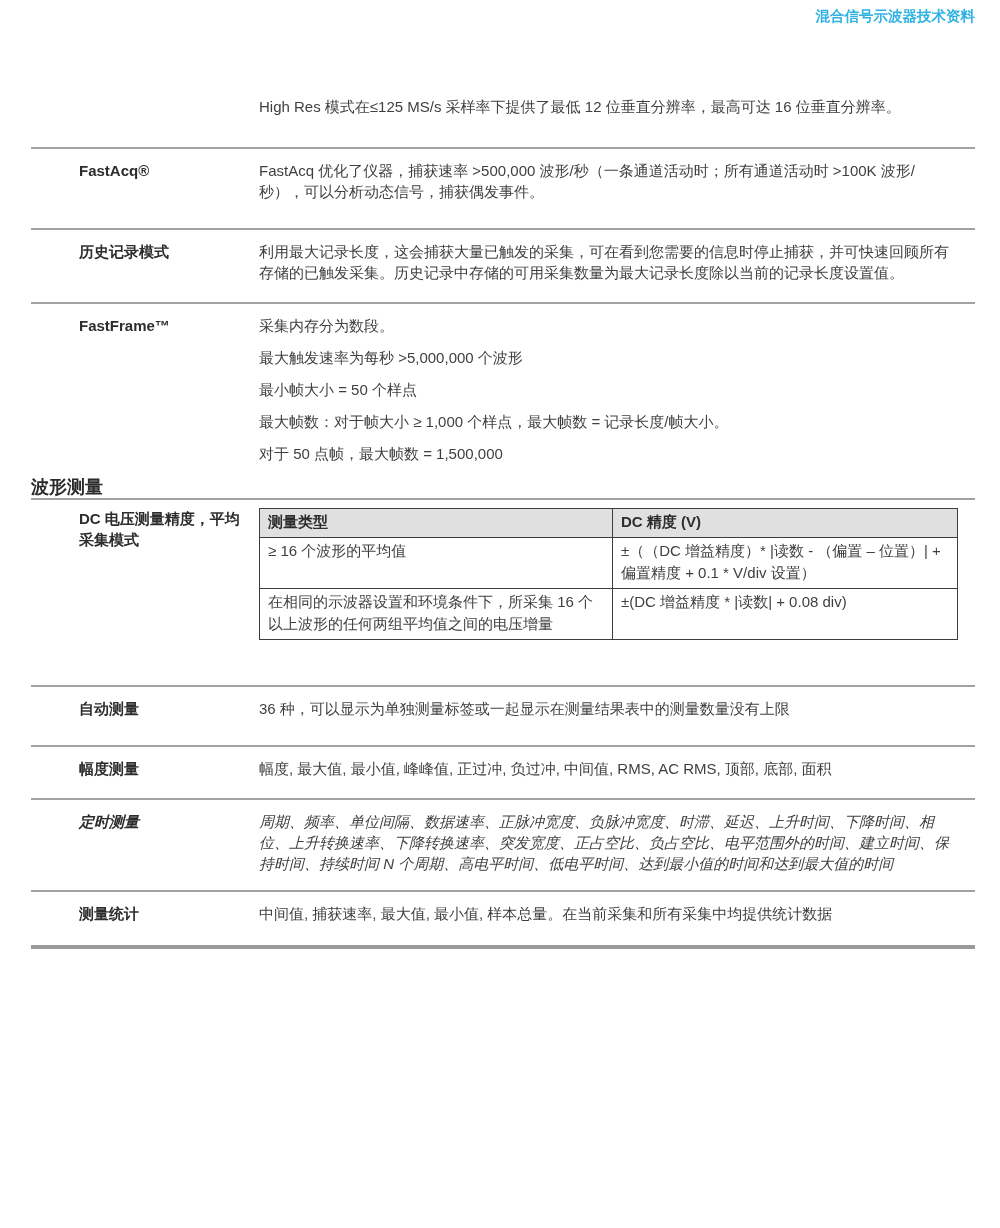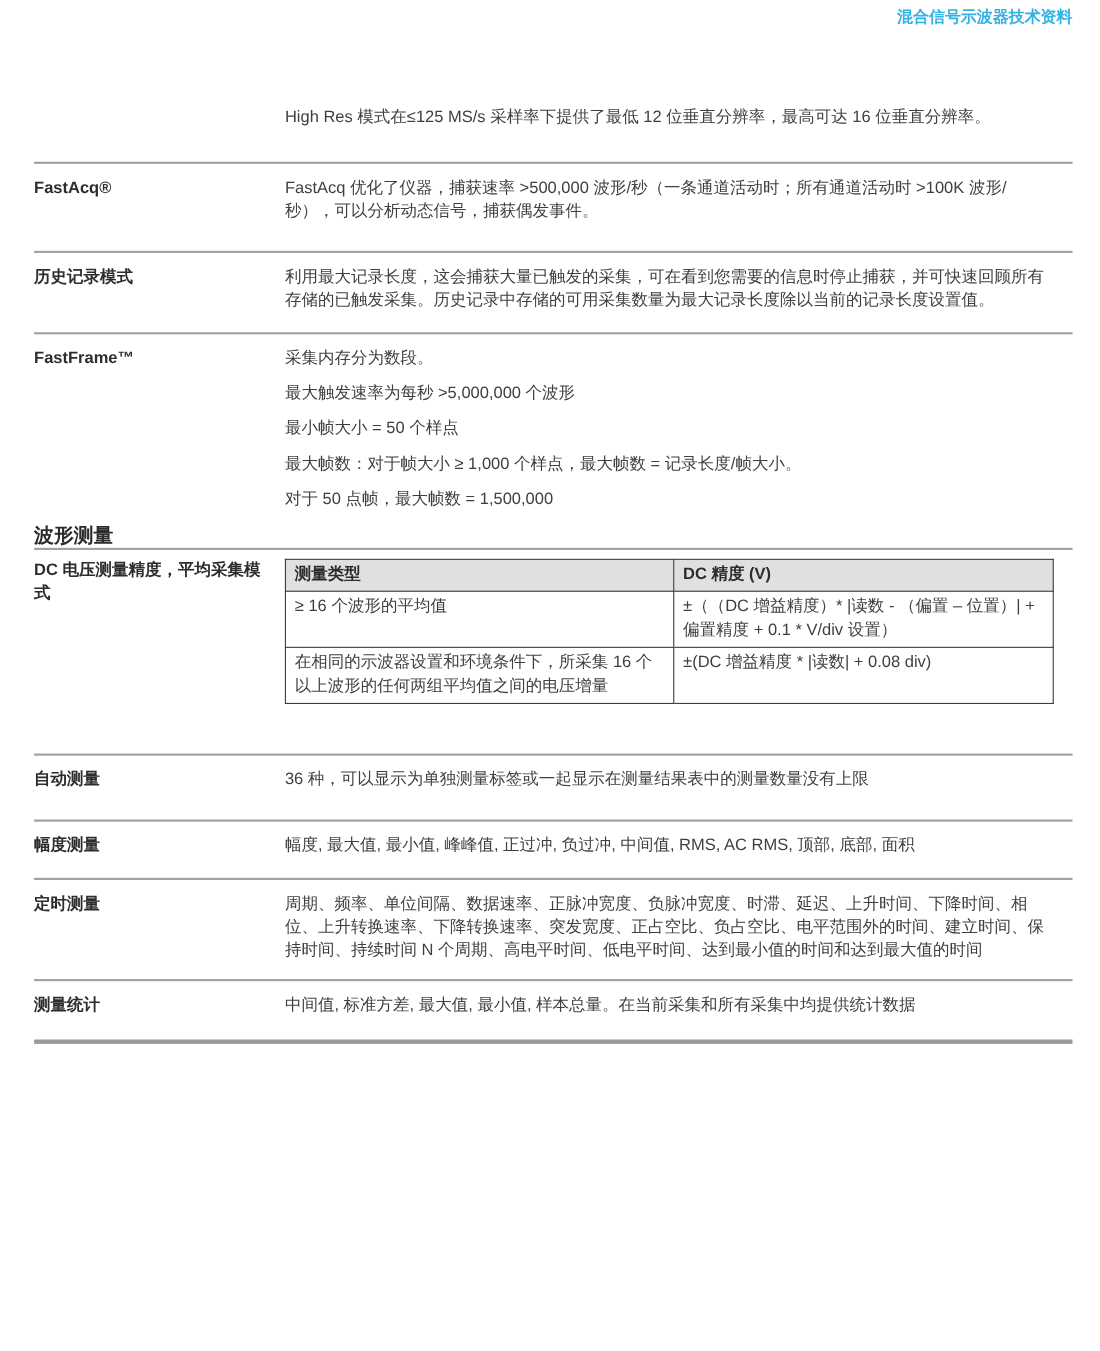--- a/index.html
+++ b/index.html
@@ -16,26 +16,26 @@
   }
   .doc-header { text-align:right; color:#31b2e4; font-size:14.5px; line-height:20px;font-weight:bold; }
   .intro { margin:70px 0 30px 228px; width:697px; }
 
   .spec-row {
     display:grid;
     grid-template-columns:228px auto;
     border-top:2px solid #a2a2a2;
     padding:11px 0 26px;
   }
-  .spec-label { font-weight:bold; color:#2d2d2d; padding-right:12px; }
+  .spec-label { font-weight:bold; color:#2d2d2d; padding-right:12px;margin-left:48px; }
   .spec-text { width:697px; }
 
   .pb-19 { padding-bottom:19px; }
   .pb-12 { padding-bottom:12px; }
-  .pb-16 { padding-bottom:16px; }
+  .pb-16 { padding-bottom:16px;font-style:italic; }
   .pb-21 { padding-bottom:21px; }
 
   .ff-paragraphs p + p { margin-top:11px; }
 
   .section-title {
     font-size:18px; line-height:22px; font-weight:bold; color:#2b2b2b;
   }
   .cursor-row { border-top:none; padding:10px 0 22px; }
   .cursor-row .spec-label { font-weight:normal; color:#3f3f3f; }
 
@@ -125,18 +125,18 @@
     <div class="spec-text">幅度, 最大值, 最小值, 峰峰值, 正过冲, 负过冲, 中间值, RMS, AC RMS, 顶部, 底部, 面积</div>
   </div>
 
   <div class="spec-row pb-16">
     <div class="spec-label">定时测量</div>
     <div class="spec-text">周期、频率、单位间隔、数据速率、正脉冲宽度、负脉冲宽度、时滞、延迟、上升时间、下降时间、相位、上升转换速率、下降转换速率、突发宽度、正占空比、负占空比、电平范围外的时间、建立时间、保持时间、持续时间 N 个周期、高电平时间、低电平时间、达到最小值的时间和达到最大值的时间</div>
   </div>
 
   <div class="spec-row pb-21">
     <div class="spec-label">测量统计</div>
-    <div class="spec-text">中间值, 标准方差, 最大值, 最小值, 样本总量。在当前采集和所有采集中均提供统计数据</div>
+    <div class="spec-text">中间值, 捕获速率, 最大值, 最小值, 样本总量。在当前采集和所有采集中均提供统计数据</div>
   </div>
 
   <div class="bottom-rule"></div>
 
 </div>
 
 </body></html>

